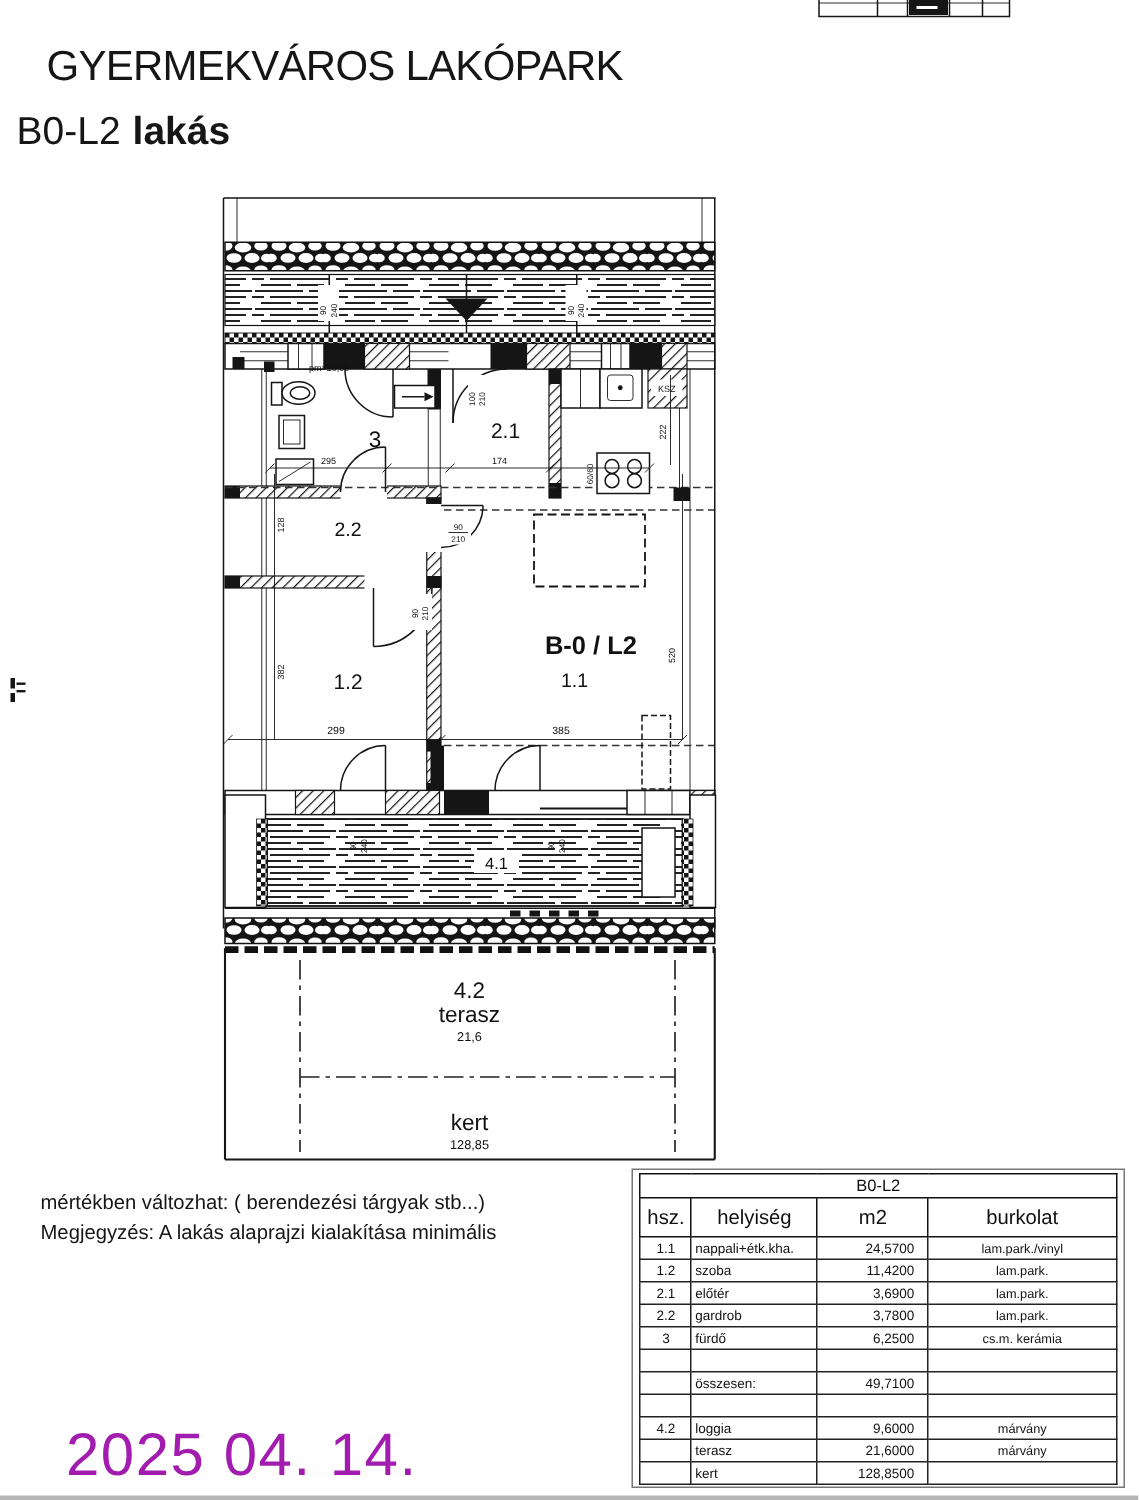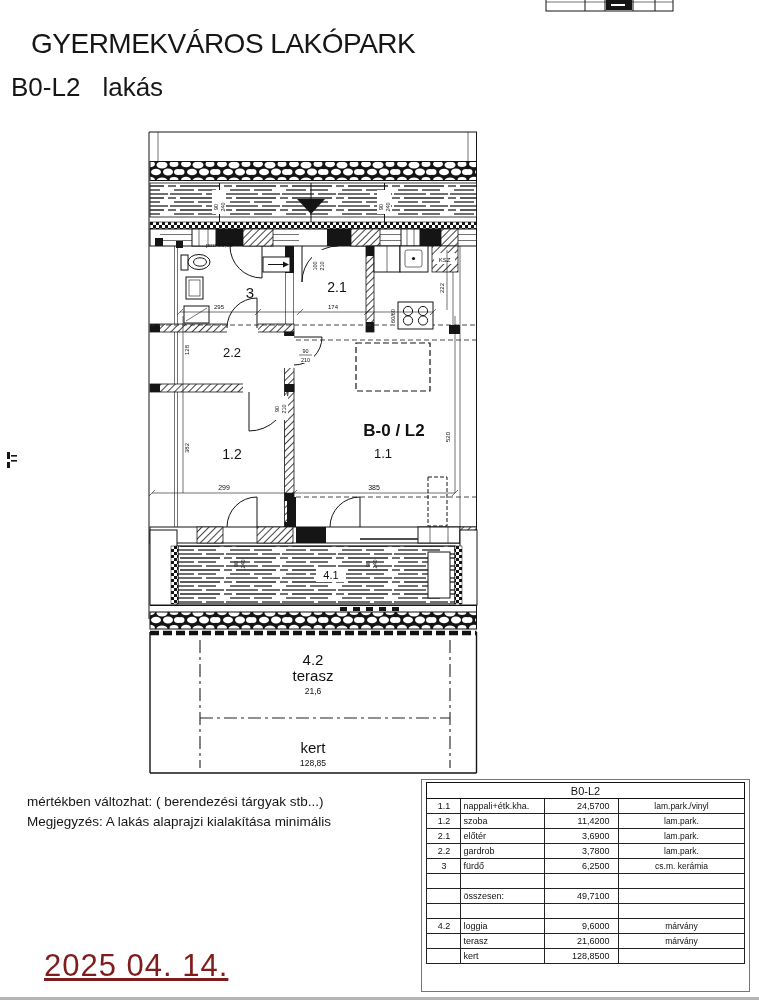--- a/index.html
+++ b/index.html
@@ -2,23 +2,23 @@
 <html><head>
 <meta charset="utf-8">
 <style>
   html,body{margin:0;padding:0;background:#fff;}
   .page{position:relative;width:759px;height:1000px;background:#fff;overflow:hidden;
         font-family:"Liberation Sans",sans-serif;color:#111;
         border-bottom:3px solid #b5b5b5;box-sizing:border-box;}
   .abs{position:absolute;}
   .title{left:11px;top:28px;font-size:28px;letter-spacing:-0.5px;color:#161616;margin-left:20px;}
   .subtitle{left:11px;top:72px;font-size:26px;color:#161616;}
-  .subtitle .word{margin-left:22px;}
+  .subtitle .word{margin-left:8px;font-weight:bold;}
   .note{left:27px;top:792px;width:420px;font-size:13.5px;line-height:20px;color:#161616;}
-  .date{left:44px;top:948px;font-size:31px;letter-spacing:1px;color:#7f1d1d;text-decoration:underline;}
+  .date{left:44px;top:948px;font-size:40px;letter-spacing:1px;color:#a21caf;}
 
   
   .tbl-wrap{left:421px;top:779px;width:329px;height:213px;border:1px solid #777;
             box-sizing:border-box;display:flex;justify-content:center;align-items:flex-start;padding-top:2px;}
   table.tbl{border-collapse:collapse;table-layout:fixed;width:317px;}
   .tbl td,.tbl th{border:1px solid #222;height:14px;padding:0 2px;overflow:hidden;
                   white-space:nowrap;font-weight:normal;}
   .tbl .title-row td{border:1.6px solid #111;font-size:11px;text-align:center;height:15px;}
   .tbl th{border:1.6px solid #111;font-size:13.5px;height:25px;text-align:center;}
   .c-hsz{text-align:center;font-size:9px;}
@@ -374,20 +374,26 @@
           <col style="width:34px">
           <col style="width:84px">
           <col style="width:74px">
           <col style="width:125px">
         </colgroup>
       <tbody>
           <tr class="title-row">
         <td colspan="4">B0-L2</td>
       </tr>
       <tr>
+        <th>hsz.</th>
+        <th>helyiség</th>
+        <th>m2</th>
+        <th>burkolat</th>
+      </tr>
+      <tr>
         <td class="c-hsz">1.1</td>
         <td class="c-hely">nappali+étk.kha.</td>
         <td class="c-m2">24,5700</td>
         <td class="c-burk">lam.park./vinyl</td>
       </tr>
       <tr>
         <td class="c-hsz">1.2</td>
         <td class="c-hely">szoba</td>
         <td class="c-m2">11,4200</td>
         <td class="c-burk">lam.park.</td>

